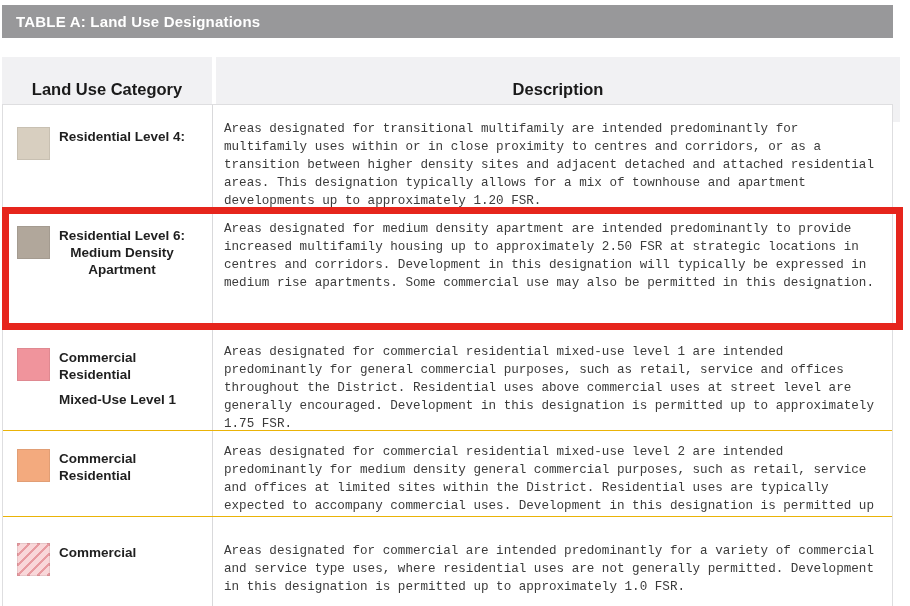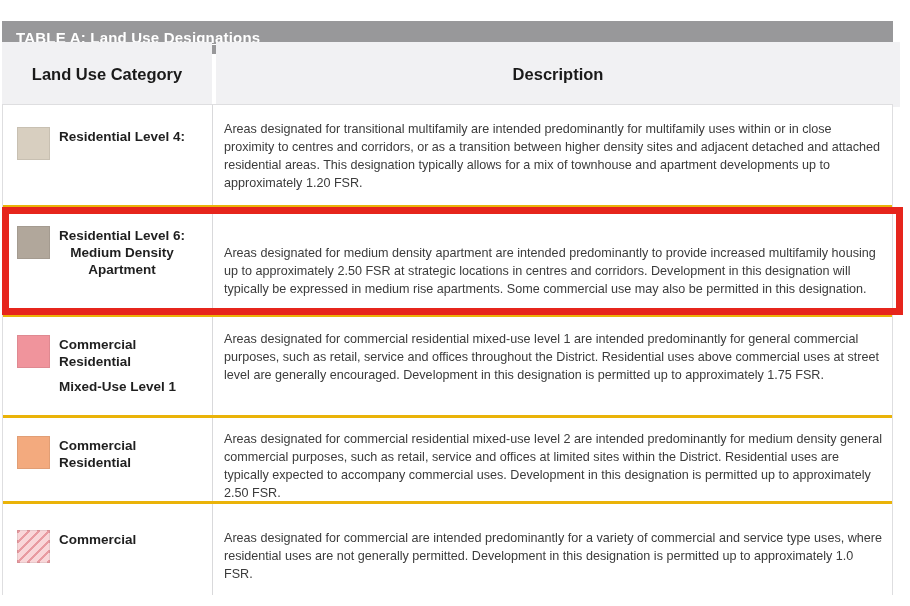--- a/index.html
+++ b/index.html
@@ -6,51 +6,51 @@
   html, body { background: #ffffff; }
   body {
     width: 910px; height: 606px; overflow: hidden;
     font-family: "Liberation Sans", "DejaVu Sans", sans-serif;
     color: #3b3b3b;
   }
   .page { position: relative; width: 910px; height: 606px; background: #fff; }
 
   
   .title-bar {
-    position: absolute; left: 2px; top: 21px; width: 891px; height: 33px;
+    position: absolute; left: 2px; top: 5px; width: 891px; height: 33px;
     background: #98989a; color: #ffffff;
     font-size: 15px; font-weight: 700; line-height: 33px;
-    padding-left: 14px; letter-spacing: 0.2px; text-decoration: underline;
+    padding-left: 14px; letter-spacing: 0.2px;
   }
 
   
   .col-header {
-    position: absolute; left: 2px; top: 42px; width: 898px; height: 65px;
+    position: absolute; left: 2px; top: 57px; width: 898px; height: 65px;
     display: flex; gap: 4px;
   }
   .col-header .hcell {
     background: #f1f1f3; display: flex; align-items: center; justify-content: center;
     font-size: 16.5px; font-weight: 700; color: #1a1a1a;
   }
   .hcell-cat { width: 210px; }
   .hcell-desc { flex: 1; }
 
   
   .rows {
     position: absolute; left: 2px; top: 104px; width: 891px;
     border-top: 1px solid #dedee0;
     border-left: 1px solid #dedee0;
     border-right: 1px solid #dedee0;
   }
   .row {
     position: relative; display: flex; background: #ffffff;
-    border-bottom: 3px solid #eab308;
+    border-bottom: 1px solid #eab308;
   }
   .row:nth-child(1) { height: 103px; }
-  .row:nth-child(2) { height: 109px; }
+  .row:nth-child(2) { height: 122px; }
   .row:nth-child(3) { height: 101px; }
   .row:nth-child(4) { height: 86px; }
   .row:nth-child(5) { height: 91px; border-bottom: none; }
 
   .cat-cell {
     width: 210px; flex: 0 0 210px;
     border-right: 1px solid #d9d9db;
     padding: 17px 8px 8px 14px;
     display: flex; align-items: flex-start; gap: 9px;
   }
@@ -61,25 +61,25 @@
     width: 33px; height: 33px; flex: 0 0 33px;
     border: 1px solid rgba(0,0,0,0.07); margin-top: 1px;
   }
   .cat-label { font-size: 13.5px; font-weight: 700; color: #1f1f1f; padding-top: 2px; }
   .cat-line { line-height: 17px; }
   .row.spaced .cat-line + .cat-line { margin-top: 8px; }
   .row.compact .cat-line + .cat-line { margin-top: 0; text-align: center; }
 
   .desc-cell { flex: 1; padding: 14px 10px 8px 11px; }
   .row:nth-child(1) .desc-cell { padding-top: 15px; }
-  .row:nth-child(2) .desc-cell { padding-top: 36px; }
+  .row:nth-child(2) .desc-cell { padding-top: 12px; }
   .row:nth-child(3) .desc-cell { padding-top: 13px; }
   .row:nth-child(4) .desc-cell { padding-top: 12px; }
   .row:nth-child(5) .desc-cell { padding-top: 25px; }
-  .desc-text { font-size: 12.6px; line-height: 18px; color: #3b3b3b; }
+  .desc-text { font-size: 12.6px; line-height: 18px; color: #3b3b3b; font-family: Liberation Mono, monospace; }
 
   
   .highlight-frame {
     display: none; position: absolute; top: -1px; bottom: -1px; left: -1px; right: -11px;
     border: 7px solid #e6251c; pointer-events: none; z-index: 5;
   }
   .row.highlighted .highlight-frame { display: block; }
 </style>
 </head>
 <body>

